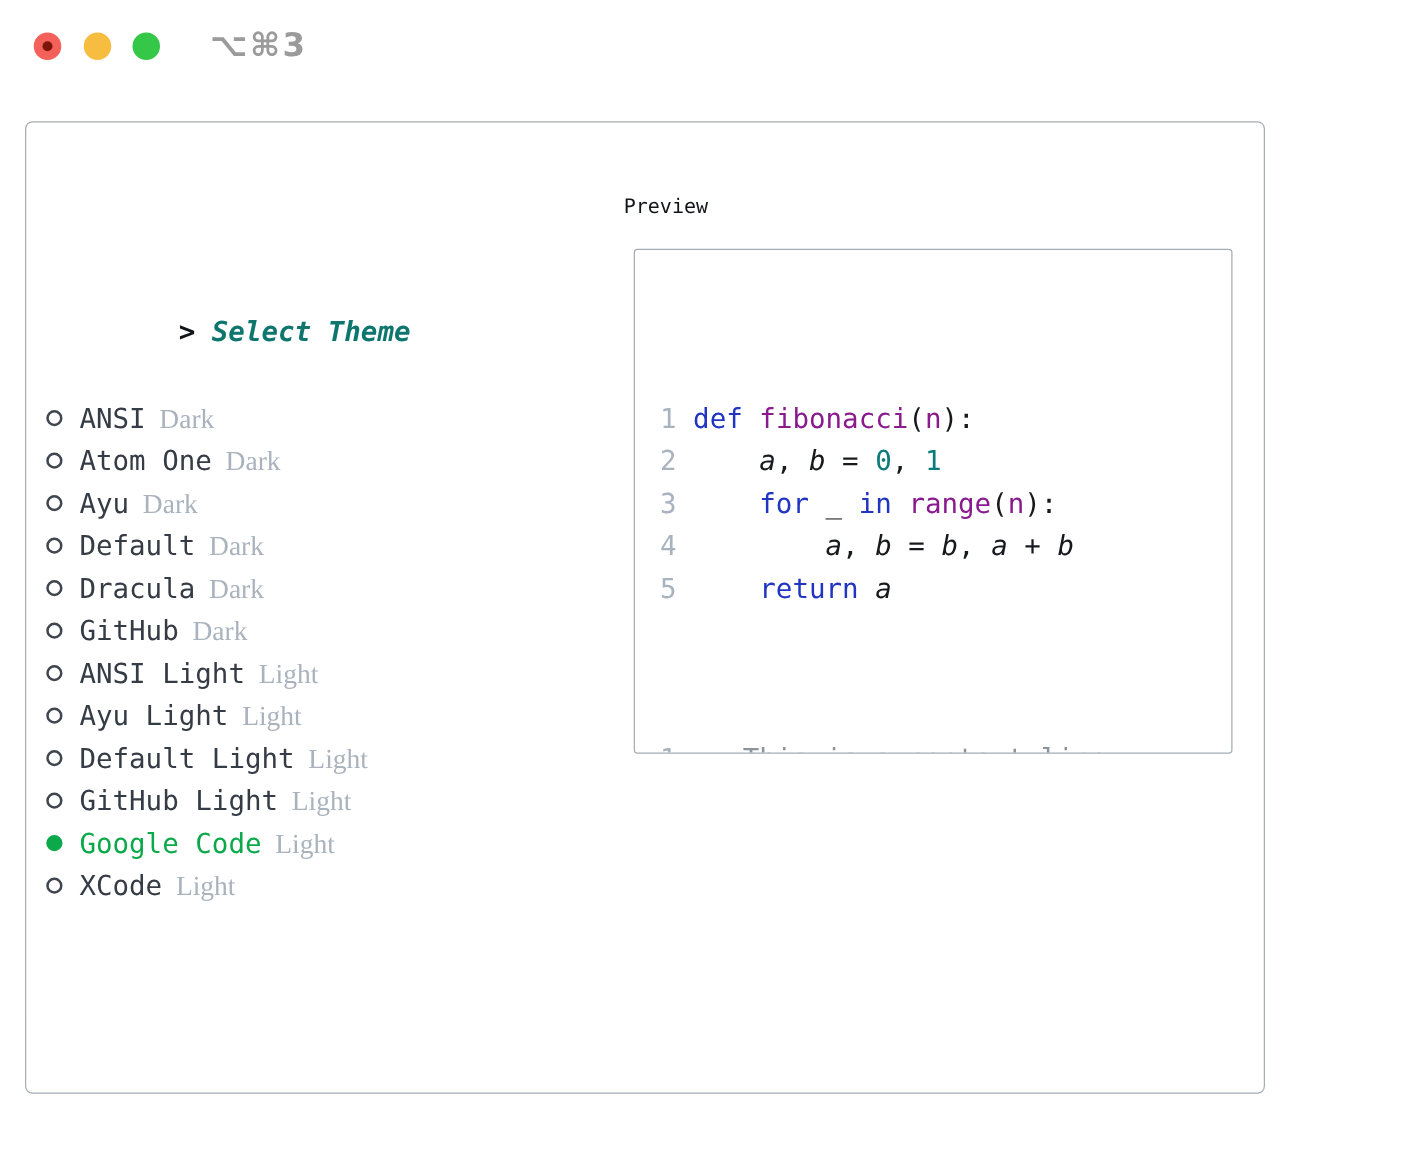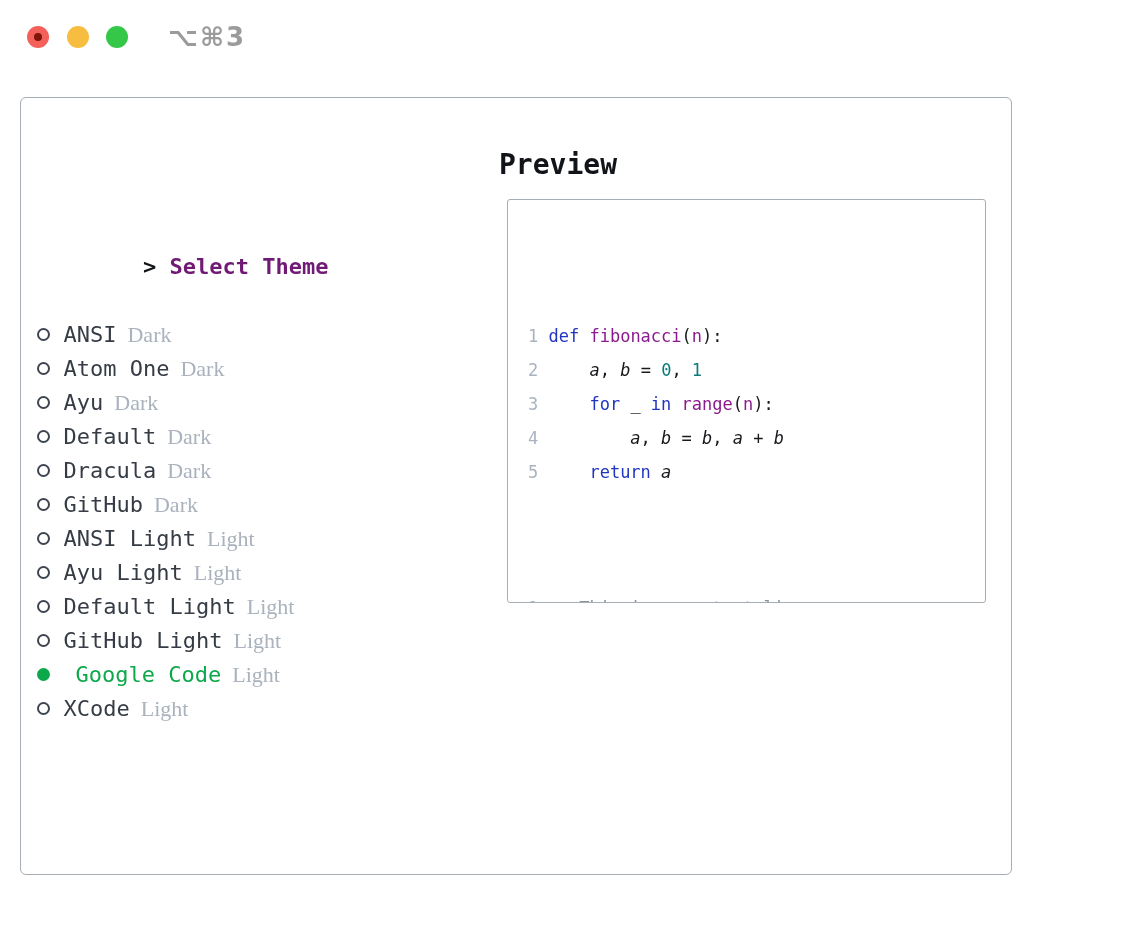--- a/index.html
+++ b/index.html
@@ -23,40 +23,40 @@
   .panel{
     position:absolute;left:20px;top:97px;width:990px;height:776px;
     border:1.5px solid var(--border);border-radius:6px;background:#fff;
   }
   .left-col{
     position:absolute;left:16px;top:50px;
     font-size:22px;line-height:34px;color:var(--item-text);white-space:pre;
   }
   .row{height:34px;}
   .hdr-prefix{font-weight:bold;color:#111418;margin-right:1ch;}
-  .hdr{font-weight:bold;color:#701a75;}
+  .hdr{font-weight:bold;color:#0f766e;font-style:italic;}
   .ring{
     display:inline-block;box-sizing:border-box;width:13px;height:13px;
     border:2px solid #3f464f;border-radius:50%;margin-right:13.5px;vertical-align:1px;
   }
   .ring.filled{background:var(--accent-green);border-color:var(--accent-green);}
   .tname{color:var(--item-text);}
-  .tname.sel{color:var(--accent-green);margin-left:12px;}
+  .tname.sel{color:var(--accent-green);}
   .tvariant{color:var(--muted);margin-left:1ch;font-family:Liberation Serif, serif;}
   .apply-block{margin-top:34px;}
   .apply-header{padding-left:2ch;color:#111418;}
   
   .preview-title{
-    position:absolute;left:478px;top:50px;font-size:28px;line-height:34px;
-    font-weight:bold;color:#111418;
+    position:absolute;left:478px;top:50px;font-size:16px;line-height:34px;
+    font-weight:normal;color:#111418;
   }
   .preview-box{
     position:absolute;left:486px;top:101px;width:477px;height:402px;
     border:1.5px solid var(--border);border-radius:3px;background:#fff;
-    font-size:17px;line-height:34px;white-space:pre;overflow:hidden;
+    font-size:22px;line-height:34px;white-space:pre;overflow:hidden;
   }
   .codeblock{padding:51px 0 0 20px;}
   .diffblock{padding-left:20px;margin-top:34px;}
   .pline{height:34px;}
   .ln{display:inline-block;width:1ch;margin-right:1ch;color:var(--line-number);font-style:normal;}
   .tok-kw{color:var(--kw-blue);}
   .tok-fn{color:var(--fn-purple);}
   .tok-pm{color:var(--fn-purple);}
   .tok-num{color:var(--num-teal);}
   .tok-pl{color:var(--code-text);}

